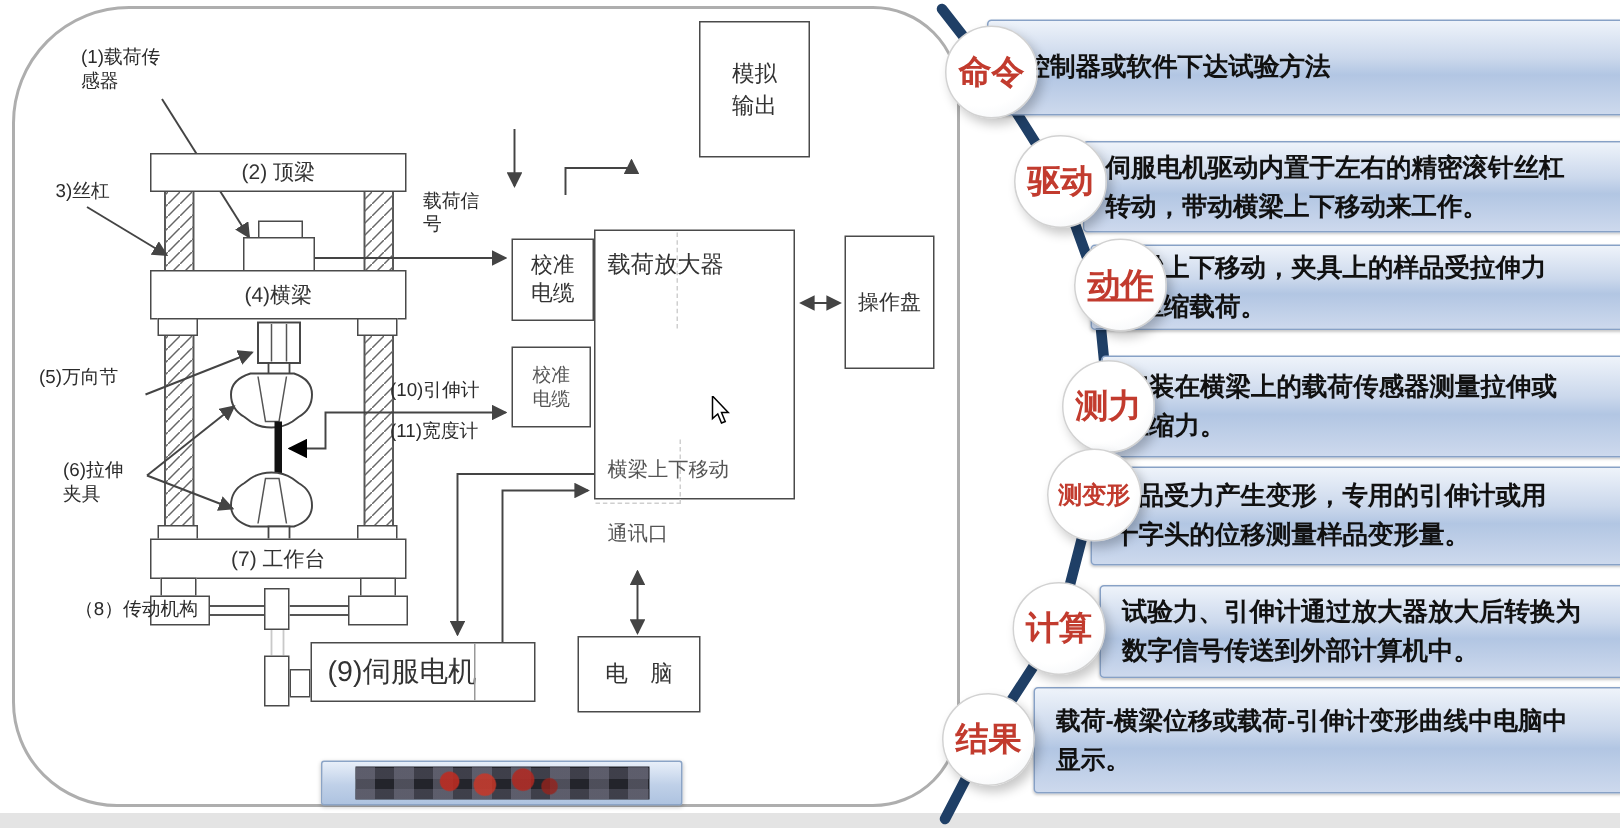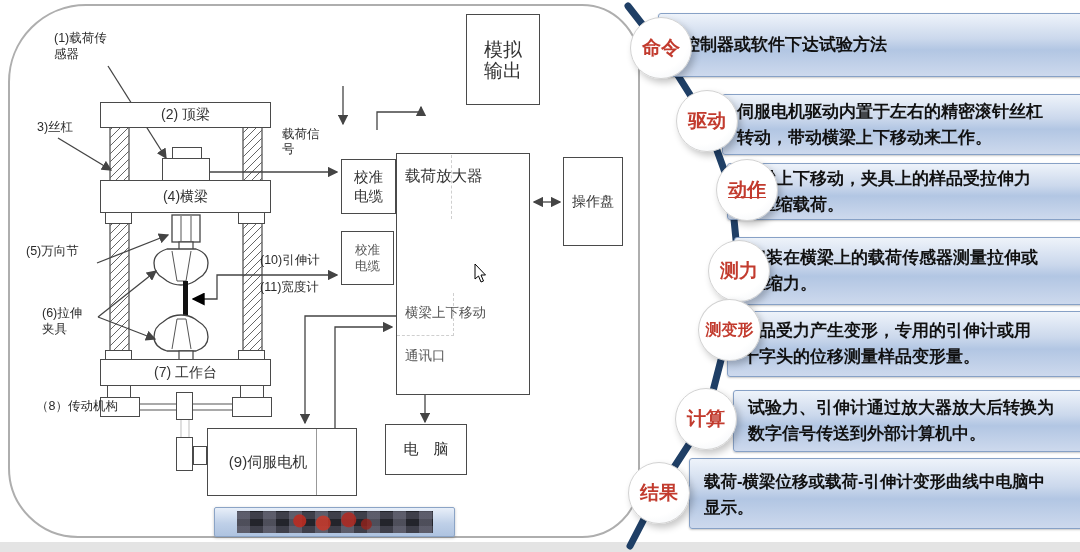--- a/index.html
+++ b/index.html
@@ -40,21 +40,21 @@
   .step-bar{position:absolute;z-index:3;border:1px solid #87a1c6;border-radius:3px;
     background:linear-gradient(180deg,#eef3fa,#cbd8ec 40%,#b2c6e3 58%,#cdd9ed);
     box-shadow:0 1px 2px rgba(0,0,0,.22);
     display:flex;flex-direction:column;justify-content:center;
     color:#111;font-weight:bold;font-size:17px;line-height:26px;padding-left:14px;}
   .step-bar .l2:empty{display:none;}
   .step-circle{position:absolute;z-index:4;border-radius:50%;
     background:radial-gradient(circle at 40% 32%,#ffffff 62%,#eef1f5);
     border:1px solid #d2d2d2;box-shadow:3px 4px 7px rgba(0,0,0,.22);
     display:flex;align-items:center;justify-content:center;
-    color:#c23b2e;font-weight:bold;font-size:19px;}
+    color:#c23b2e;font-weight:bold;font-size:22px;}
   .cursor-icon{left:472px;top:264px;z-index:5;width:16px;height:20px;}
 </style>
 </head>
 <body>
 
 <div class="page">
 
   <div class="abs left-panel"></div>
   <div class="abs bottom-strip"></div>
 
@@ -148,42 +148,42 @@
     <span>(7) 工作台</span>
   </div>
   <div class="box plain" style="left:107px;top:385px;width:24px;height:13px;"></div>
   <div class="box plain" style="left:240px;top:385px;width:24px;height:13px;"></div>
   <div class="box plain" style="left:100px;top:397px;width:40px;height:20px;"></div>
   <div class="box plain" style="left:176px;top:392px;width:17px;height:28px;"></div>
   <div class="box plain" style="left:232px;top:397px;width:40px;height:20px;"></div>
 
   <div class="box plain" style="left:176px;top:437px;width:17px;height:34px;"></div>
   <div class="box plain" style="left:193px;top:446px;width:14px;height:19px;"></div>
-  <div class="box" style="left:207px;top:428px;width:150px;height:68px;font-size:15px;">
+  <div class="box" style="left:207px;top:428px;width:150px;height:40px;font-size:19px;">
     <span style="margin-right:28px;">(9)伺服电机</span>
     <i style="position:absolute;left:108px;top:0;height:100%;border-left:1px solid #999;"></i>
   </div>
 
 
-  <div class="box" style="left:466px;top:14px;width:74px;height:91px;font-size:19px;line-height:21px;">
+  <div class="box" style="left:466px;top:14px;width:74px;height:91px;font-size:15px;line-height:21px;">
     <span>模拟</span>
     <span>输出</span>
   </div>
 
   <div class="box" style="left:341px;top:159px;width:55px;height:55px;font-size:14.5px;line-height:19px;">
     <span>校准</span>
     <span>电缆</span>
   </div>
 
   <div class="box" style="left:341px;top:231px;width:53px;height:54px;font-size:12.5px;line-height:16px;color:#555;">
     <span>校准</span>
     <span>电缆</span>
   </div>
 
-  <div class="box" style="left:396px;top:153px;width:134px;height:242px;justify-content:flex-start;align-items:flex-start;">
+  <div class="box" style="left:396px;top:153px;width:134px;height:180px;justify-content:flex-start;align-items:flex-start;">
     <span style="position:absolute;left:8px;top:12px;font-size:15.5px;color:#333;">载荷放大器</span>
     <i class="dot-v" style="left:54px;top:1px;height:64px;"></i>
     <i class="servo-sec" style="left:0;top:139px;width:56px;height:42px;"></i>
     <span style="position:absolute;left:8px;top:150px;font-size:13.5px;color:#555;">横梁上下移动</span>
     <span style="position:absolute;left:8px;top:193px;font-size:13.5px;color:#555;">通讯口</span>
   </div>
 
   <div class="box" style="left:563px;top:157px;width:60px;height:89px;font-size:14px;">
     <span>操作盘</span>
   </div>
@@ -203,21 +203,21 @@
   <div class="lbl" style="left:37px;top:119px;">3)丝杠</div>
   <div class="lbl" style="left:282px;top:127px;line-height:15px;">
     <div>载荷信</div>
     <div>号</div>
   </div>
   <div class="lbl" style="left:26px;top:243px;">(5)万向节</div>
   <div class="lbl" style="left:42px;top:305px;">
     <div>(6)拉伸</div>
     <div>夹具</div>
   </div>
-  <div class="lbl" style="left:36px;top:398px;">（8）传动机构</div>
+  <div class="lbl" style="left:50px;top:398px;">（8）传动机构</div>
   <div class="lbl" style="left:260px;top:252px;">(10)引伸计</div>
   <div class="lbl" style="left:260px;top:279px;">(11)宽度计</div>
 
   <div class="abs caption-outer"></div>
   <div class="abs caption-mosaic"></div>
 
   <div class="step-bar" style="left:658px;top:13px;width:410px;height:62px;padding-left:24px;">
     <div class="l1">控制器或软件下达试验方法</div>
 
   </div>

